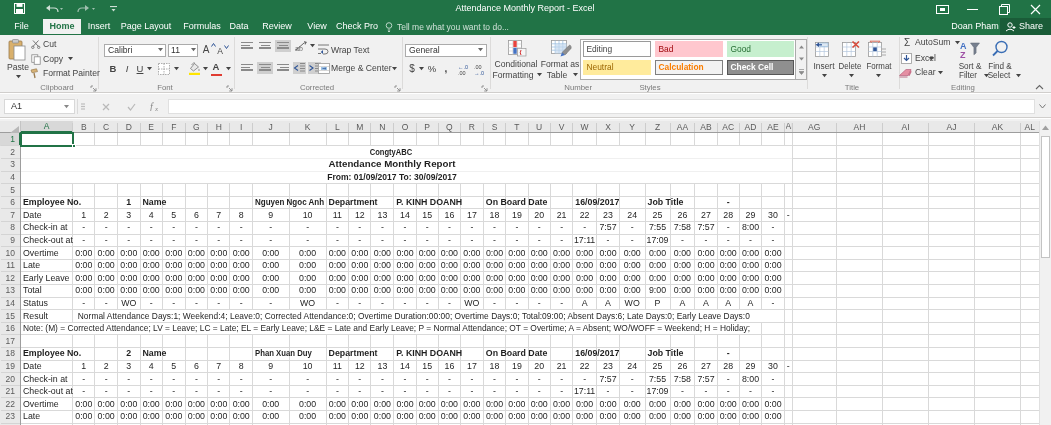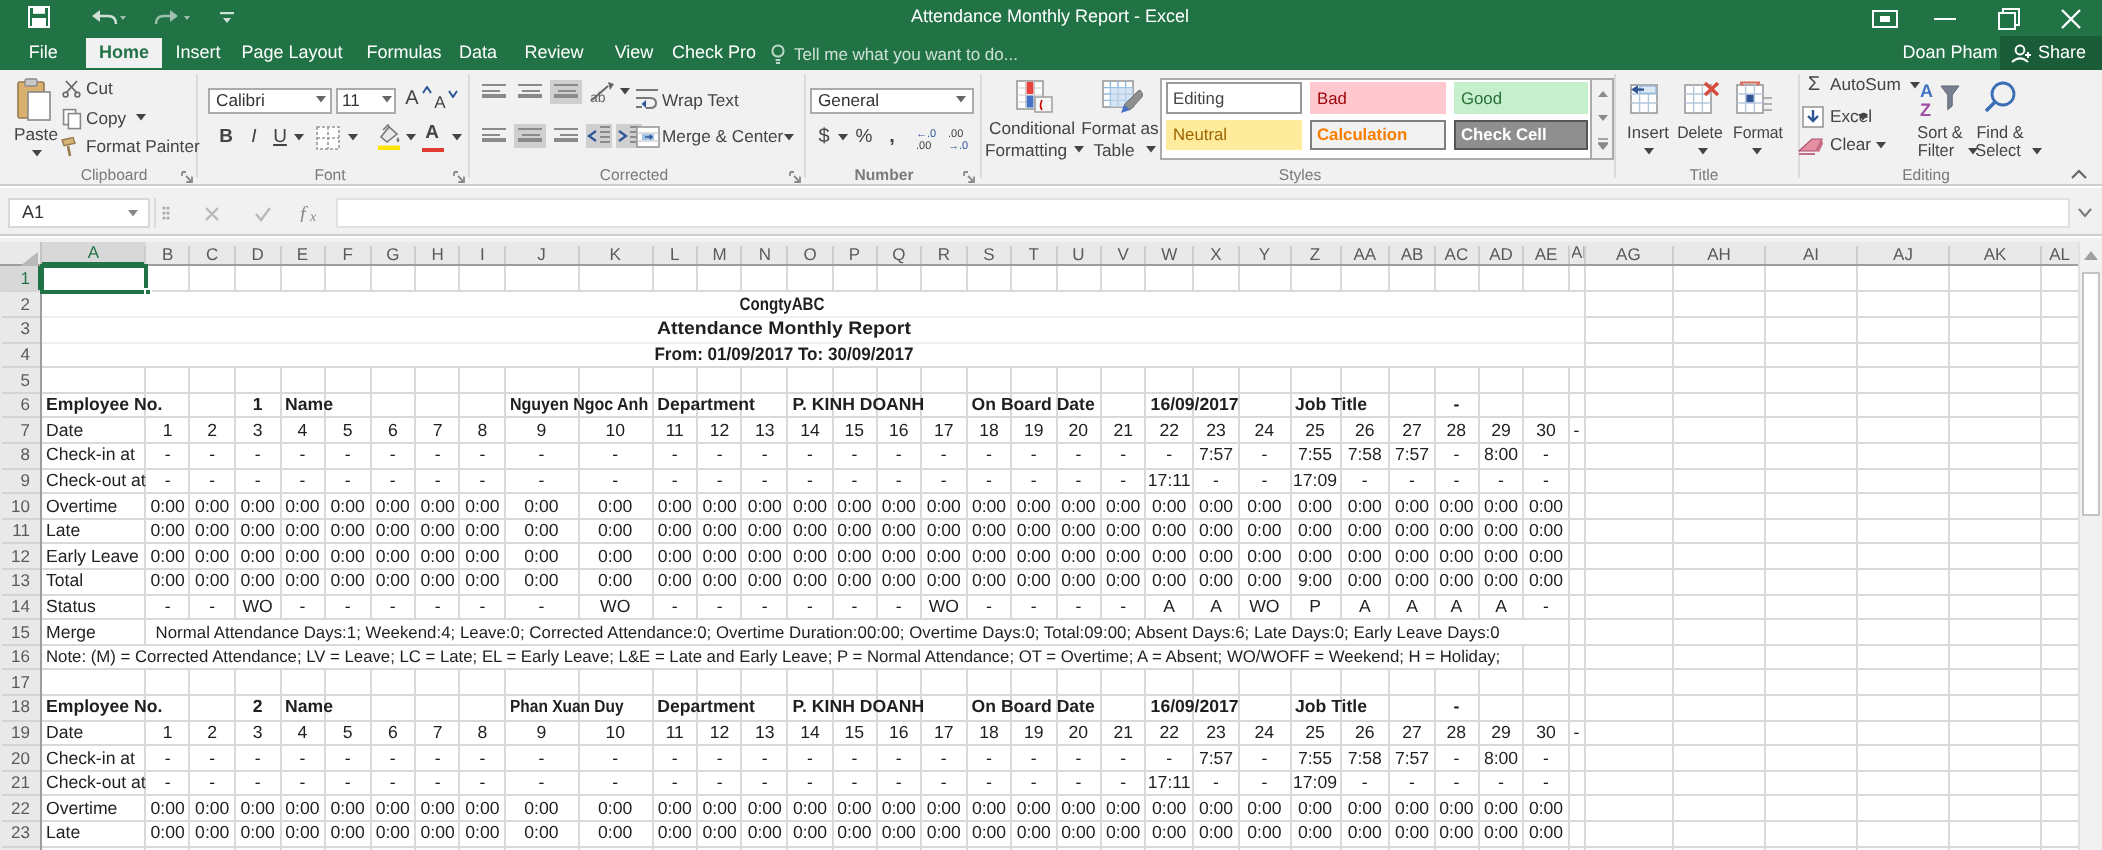--- a/index.html
+++ b/index.html
@@ -75,21 +75,21 @@
 <path d="M1 1 h2 M1 1 v2 M3 3 l3 3 M6 3.2 V6 H3.2" stroke="#8a8a8a" fill="none" stroke-width="0.9"></path>
   </svg>
 <div class="ab" style="left:15.0px;top:82.7px;width:300px;text-align:center;font-size:7.8px;line-height:9.8px;color:#7a7a7a;font-weight:400;white-space:nowrap;">Font</div>
 <svg class="ab" style="left:226px;top:84.5px" width="7" height="7" viewBox="0 0 7 7">
 <path d="M1 1 h2 M1 1 v2 M3 3 l3 3 M6 3.2 V6 H3.2" stroke="#8a8a8a" fill="none" stroke-width="0.9"></path>
   </svg>
 <div class="ab" style="left:167.0px;top:82.7px;width:300px;text-align:center;font-size:7.8px;line-height:9.8px;color:#7a7a7a;font-weight:400;white-space:nowrap;">Corrected</div>
 <svg class="ab" style="left:394px;top:84.5px" width="7" height="7" viewBox="0 0 7 7">
 <path d="M1 1 h2 M1 1 v2 M3 3 l3 3 M6 3.2 V6 H3.2" stroke="#8a8a8a" fill="none" stroke-width="0.9"></path>
   </svg>
-<div class="ab" style="left:292.0px;top:82.7px;width:300px;text-align:center;font-size:7.8px;line-height:9.8px;color:#7a7a7a;font-weight:700;white-space:nowrap;">Number</div>
+<div class="ab" style="left:292.0px;top:82.7px;width:300px;text-align:right;font-size:7.8px;line-height:9.8px;color:#7a7a7a;font-weight:400;white-space:nowrap;">Number</div>
 <svg class="ab" style="left:481px;top:84.5px" width="7" height="7" viewBox="0 0 7 7">
 <path d="M1 1 h2 M1 1 v2 M3 3 l3 3 M6 3.2 V6 H3.2" stroke="#8a8a8a" fill="none" stroke-width="0.9"></path>
   </svg>
 <div class="ab" style="left:500.0px;top:82.7px;width:300px;text-align:center;font-size:7.8px;line-height:9.8px;color:#7a7a7a;font-weight:400;white-space:nowrap;">Styles</div>
 <div class="ab" style="left:702.0px;top:82.7px;width:300px;text-align:center;font-size:7.8px;line-height:9.8px;color:#7a7a7a;font-weight:400;white-space:nowrap;">Title</div>
 <div class="ab" style="left:813.0px;top:82.7px;width:300px;text-align:center;font-size:7.8px;line-height:9.8px;color:#7a7a7a;font-weight:400;white-space:nowrap;">Editing</div>
 <svg class="ab" style="left:1035px;top:84px" width="9" height="7" viewBox="0 0 9 7">
 <path d="M1 5 L4.5 1.5 L8 5" stroke="#666" fill="none" stroke-width="1.1"></path>
   </svg>
 <svg class="ab" style="left:8px;top:39px" width="20" height="23" viewBox="0 0 20 23">
@@ -851,21 +851,21 @@
 <div class="ab" style="left:411.6px;top:298.0px;width:300px;text-align:center;font-size:8.8px;line-height:10.8px;color:#1f1f1f;font-weight:400;white-space:nowrap;">-</div>
 <div class="ab" style="left:434.6px;top:298.0px;width:300px;text-align:center;font-size:8.8px;line-height:10.8px;color:#1f1f1f;font-weight:400;white-space:nowrap;">A</div>
 <div class="ab" style="left:458.0px;top:298.0px;width:300px;text-align:center;font-size:8.8px;line-height:10.8px;color:#1f1f1f;font-weight:400;white-space:nowrap;">A</div>
 <div class="ab" style="left:482.2px;top:298.0px;width:300px;text-align:center;font-size:8.8px;line-height:10.8px;color:#1f1f1f;font-weight:400;white-space:nowrap;">WO</div>
 <div class="ab" style="left:507.5px;top:298.0px;width:300px;text-align:center;font-size:8.8px;line-height:10.8px;color:#1f1f1f;font-weight:400;white-space:nowrap;">P</div>
 <div class="ab" style="left:532.4px;top:298.0px;width:300px;text-align:center;font-size:8.8px;line-height:10.8px;color:#1f1f1f;font-weight:400;white-space:nowrap;">A</div>
 <div class="ab" style="left:556.0px;top:298.0px;width:300px;text-align:center;font-size:8.8px;line-height:10.8px;color:#1f1f1f;font-weight:400;white-space:nowrap;">A</div>
 <div class="ab" style="left:578.2px;top:298.0px;width:300px;text-align:center;font-size:8.8px;line-height:10.8px;color:#1f1f1f;font-weight:400;white-space:nowrap;">A</div>
 <div class="ab" style="left:600.5px;top:298.0px;width:300px;text-align:center;font-size:8.8px;line-height:10.8px;color:#1f1f1f;font-weight:400;white-space:nowrap;">A</div>
 <div class="ab" style="left:623.0px;top:298.0px;width:300px;text-align:center;font-size:8.8px;line-height:10.8px;color:#1f1f1f;font-weight:400;white-space:nowrap;">-</div>
-<div class="ab" style="left:23.0px;top:310.6px;font-size:8.8px;line-height:10.8px;color:#1f1f1f;font-weight:400;white-space:nowrap;">Merge</div>
+<div class="ab" style="left:23.0px;top:310.6px;font-size:8.8px;line-height:10.8px;color:#1f1f1f;font-weight:400;white-space:nowrap;">Result</div>
 <div class="ab" style="left:77.8px;top:310.8px;font-size:8.4px;line-height:10.4px;color:#1f1f1f;font-weight:400;white-space:nowrap;letter-spacing:0.028px;">Normal Attendance Days:1; Weekend:4; Leave:0; Corrected Attendance:0; Overtime Duration:00:00; Overtime Days:0; Total:09:00; Absent Days:6; Late Days:0; Early Leave Days:0</div>
 <div class="ab" style="left:23.0px;top:323.4px;font-size:8.4px;line-height:10.4px;color:#1f1f1f;font-weight:400;white-space:nowrap;">Note: (M) = Corrected Attendance; LV = Leave; LC = Late; EL = Early Leave; L&amp;E = Late and Early Leave; P = Normal Attendance; OT = Overtime; A = Absent; WO/WOFF = Weekend; H = Holiday;</div>
 <div class="ab" style="left:23.0px;top:348.4px;font-size:8.8px;line-height:10.8px;color:#1f1f1f;font-weight:700;white-space:nowrap;">Employee No.</div>
 <div class="ab" style="left:-21.2px;top:348.4px;width:300px;text-align:center;font-size:8.8px;line-height:10.8px;color:#1f1f1f;font-weight:700;white-space:nowrap;">2</div>
 <div class="ab" style="left:142.5px;top:348.4px;font-size:8.8px;line-height:10.8px;color:#1f1f1f;font-weight:700;white-space:nowrap;">Name</div>
 <div class="ab" style="left:254.9px;top:348.4px;font-size:8.8px;line-height:10.8px;color:#1f1f1f;font-weight:700;white-space:nowrap;transform:scaleX(0.88);transform-origin:left center;">Phan Xuan Duy</div>
 <div class="ab" style="left:328.6px;top:348.4px;font-size:8.8px;line-height:10.8px;color:#1f1f1f;font-weight:700;white-space:nowrap;">Department</div>
 <div class="ab" style="left:396.3px;top:348.4px;font-size:8.8px;line-height:10.8px;color:#1f1f1f;font-weight:700;white-space:nowrap;">P. KINH DOANH</div>
 <div class="ab" style="left:485.8px;top:348.4px;font-size:8.8px;line-height:10.8px;color:#1f1f1f;font-weight:700;white-space:nowrap;">On Board Date</div>
 <div class="ab" style="left:575.3px;top:348.4px;font-size:8.8px;line-height:10.8px;color:#1f1f1f;font-weight:700;white-space:nowrap;">16/09/2017</div>

